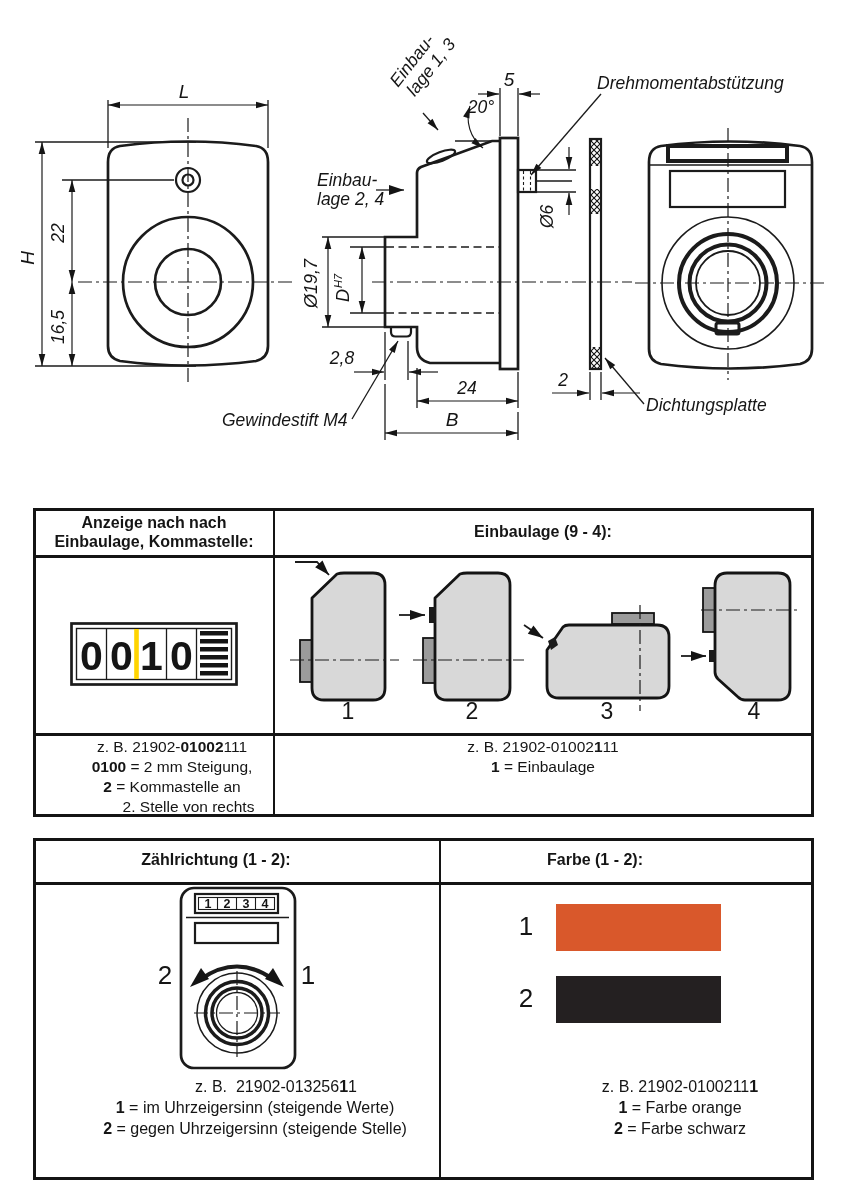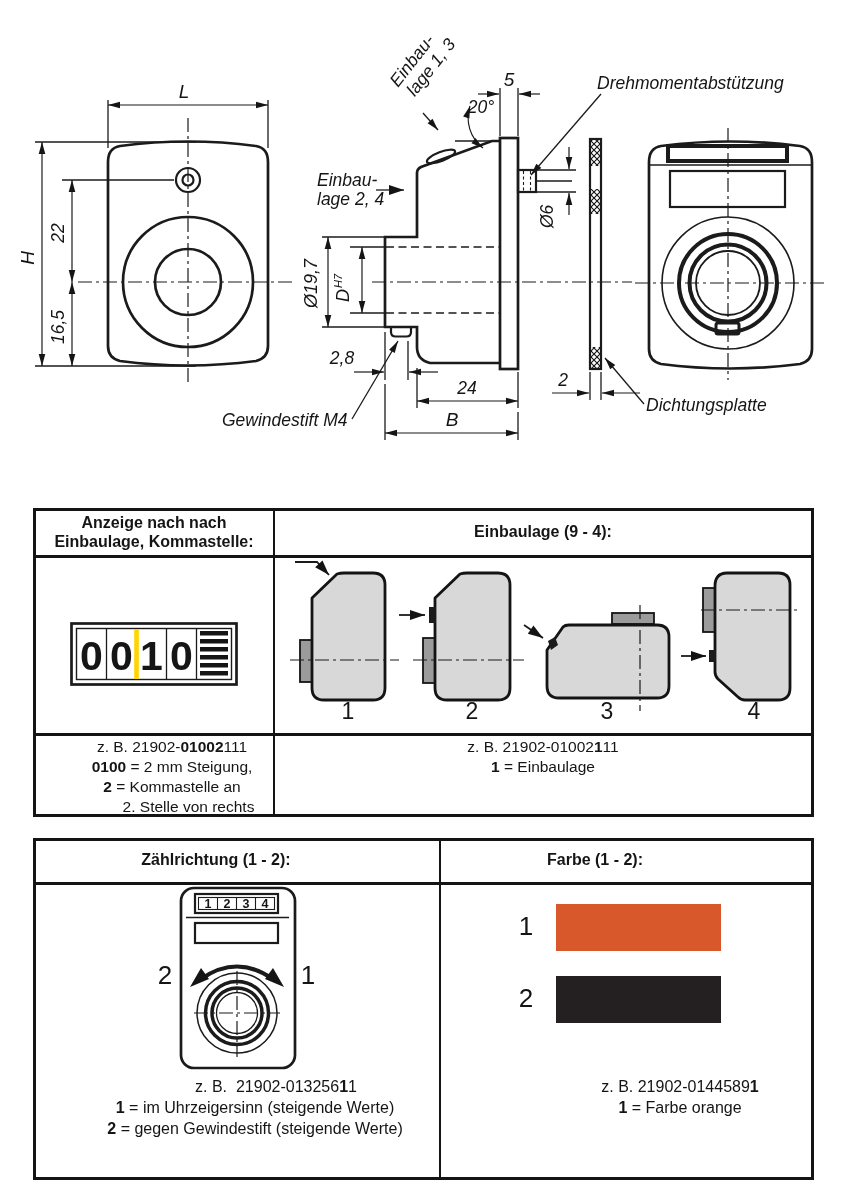--- a/index.html
+++ b/index.html
@@ -350,19 +350,20 @@
   <svg style="left:444px;top:53px;" width="300" height="145" viewBox="0 0 300 145">
     <text class="biglabel" x="46" y="41" text-anchor="middle">1</text>
     <rect x="76" y="10" width="165" height="47" fill="#d9582b"></rect>
     <text class="biglabel" x="46" y="113" text-anchor="middle">2</text>
     <rect x="76" y="82" width="165" height="47" fill="#242021"></rect>
   </svg>
 
   <div class="exblock2" style="left:36px;top:235px;width:366px;">
     <div class="exline" style="padding-left:42px;"><span>z. B.  21902-013256</span><span class="b">1</span><span>1</span></div>
     <div class="exline"><span class="b">1</span><span> = im Uhrzeigersinn (steigende Werte)</span></div>
-    <div class="exline"><span class="b">2</span><span> = gegen Gewindestift (steigende Werte)</span></div>
+    <div class="exline"><span class="b">2</span><span> = gegen Uhrzeigersinn (steigende Stelle)</span></div>
   </div>
   <div class="exblock2" style="left:514px;top:235px;width:260px;">
-    <div class="exline"><span>z. B. 21902-0144589</span><span class="b">1</span><span></span></div>
+    <div class="exline"><span>z. B. 21902-0100211</span><span class="b">1</span><span></span></div>
     <div class="exline"><span class="b">1</span><span> = Farbe orange</span></div>
+    <div class="exline"><span class="b">2</span><span> = Farbe schwarz</span></div>
   </div>
 </div>
 
 </body></html>

